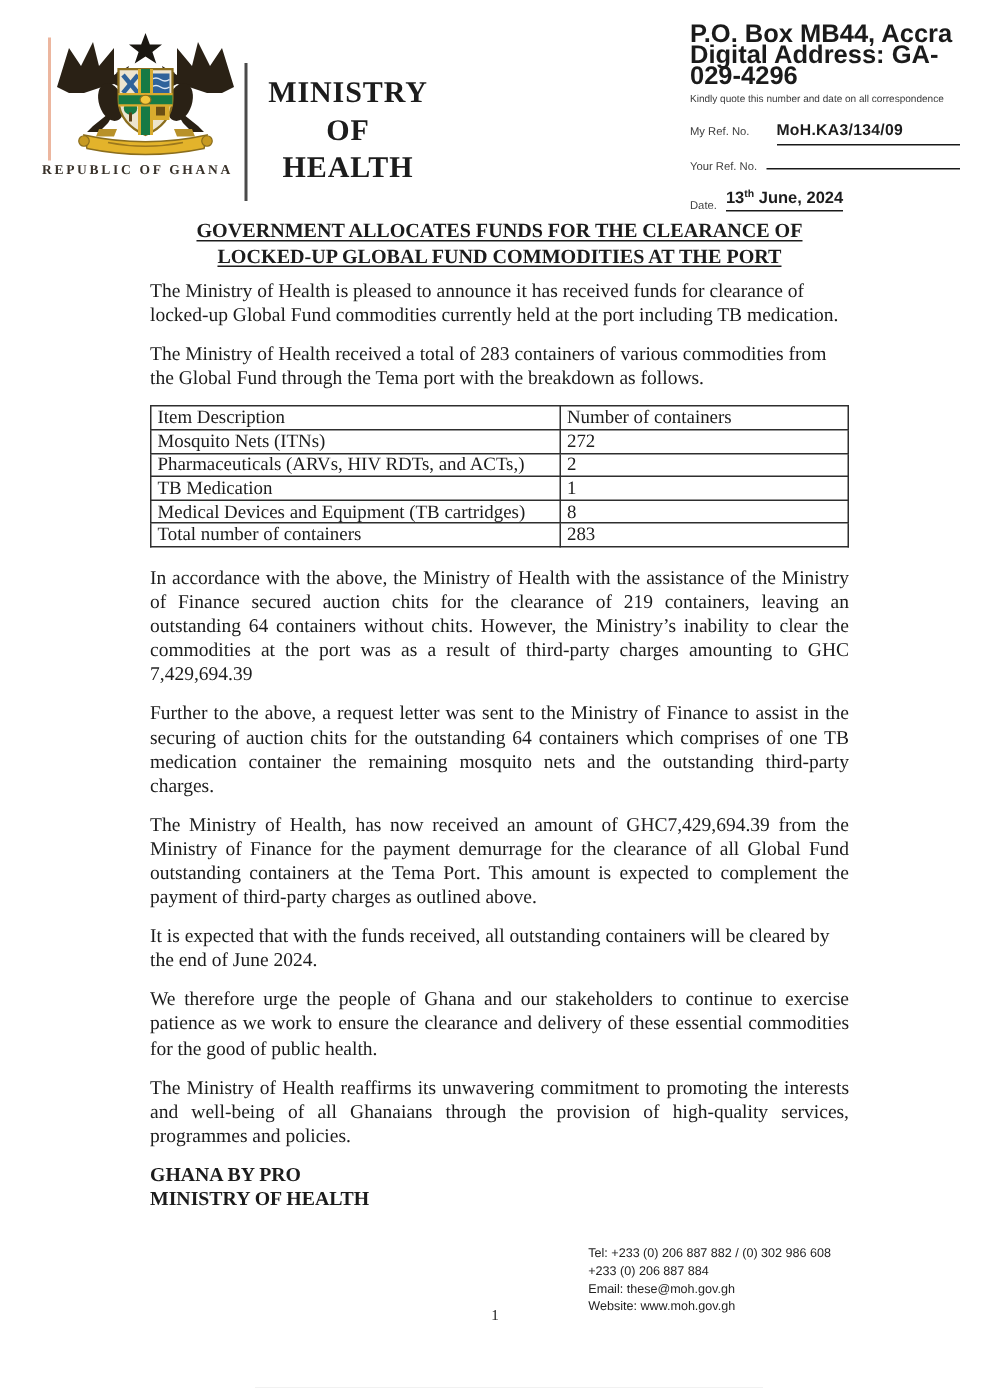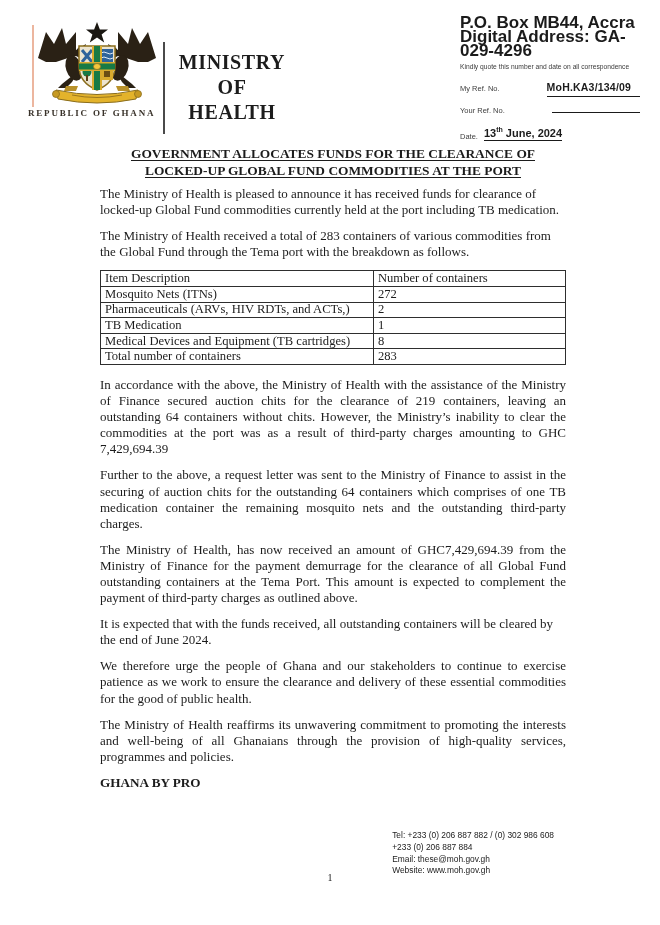--- a/index.html
+++ b/index.html
@@ -16,23 +16,23 @@
     color:#39322a;font-weight:bold;white-space:nowrap;
   }
   .vdivider{position:absolute;left:163px;top:42px;width:2px;height:92px;background:#4a4a4a;}
   .ministry{
     position:absolute;left:166px;top:50px;width:132px;text-align:center;
     font-weight:bold;font-size:20px;line-height:25px;letter-spacing:0.6px;
   }
   .contact{position:absolute;left:460px;top:16px;width:180px;font-family:"Liberation Sans", sans-serif;}
   .contact .bold-line{font-size:17px;font-weight:bold;line-height:14px;color:#1b1b1b;}
   .contact .note{font-size:6.7px;color:#3b3b3b;margin-top:5px;white-space:nowrap;}
-  .ref-row{display:flex;align-items:baseline;margin-top:7px;gap:41px;}
+  .ref-row{display:flex;align-items:baseline;margin-top:7px;}
   .ref-label{font-size:7.5px;color:#3d3d3d;margin-right:6px;white-space:nowrap;}
-  .ref-value-wrap{flex:1;border-bottom:1.6px solid #1a1a1a;padding-bottom:1px;}
+  .ref-value-wrap{flex:1;border-bottom:1.6px solid #1a1a1a;padding-bottom:1px;margin-left:12px;}
   .ref-value{font-size:10.5px;font-weight:bold;letter-spacing:0.2px;}
   .fill-line{flex:1;border-bottom:1.6px solid #1a1a1a;height:8px;}
   .date-row{display:flex;align-items:flex-end;margin-top:11px;}
   .date-value{font-size:11px;font-weight:bold;border-bottom:1.6px solid #1a1a1a;padding-bottom:1px;}
   .date-value sup{font-size:7px;}
   
   .content{position:absolute;left:100px;top:146px;width:466px;}
   .doc-title{
     text-align:center;font-weight:bold;font-size:13.4px;line-height:16.5px;margin-bottom:7px;
   }
@@ -164,20 +164,21 @@
 
     <p class="justify">In accordance with the above, the Ministry of Health with the assistance of the Ministry of Finance secured auction chits for the clearance of 219 containers, leaving an outstanding 64 containers without chits. However, the Ministry’s inability to clear the commodities at the port was as a result of third-party charges amounting to GHC 7,429,694.39</p>
     <p class="justify">Further to the above, a request letter was sent to the Ministry of Finance to assist in the securing of auction chits for the outstanding 64 containers which comprises of one TB medication container the remaining mosquito nets and the outstanding third-party charges.</p>
     <p class="justify">The Ministry of Health, has now received an amount of GHC7,429,694.39 from the Ministry of Finance for the payment demurrage for the clearance of all Global Fund outstanding containers at the Tema Port. This amount is expected to complement the payment of third-party charges as outlined above.</p>
     <p>It is expected that with the funds received, all outstanding containers will be cleared by the end of June 2024.</p>
     <p class="justify">We therefore urge the people of Ghana and our stakeholders to continue to exercise patience as we work to ensure the clearance and delivery of these essential commodities for the good of public health.</p>
     <p class="justify">The Ministry of Health reaffirms its unwavering commitment to promoting the interests and well-being of all Ghanaians through the provision of high-quality services, programmes and policies.</p>
 
     <div class="signature">
       <div>GHANA BY PRO</div>
+      <div>MINISTRY OF HEALTH</div>
     </div>
   </div>
 
   <div class="footer">
     <div>Tel: +233 (0) 206 887 882 / (0) 302 986 608</div>
     <div>+233 (0) 206 887 884</div>
     <div>Email: these@moh.gov.gh</div>
     <div>Website:  www.moh.gov.gh</div>
   </div>
 

